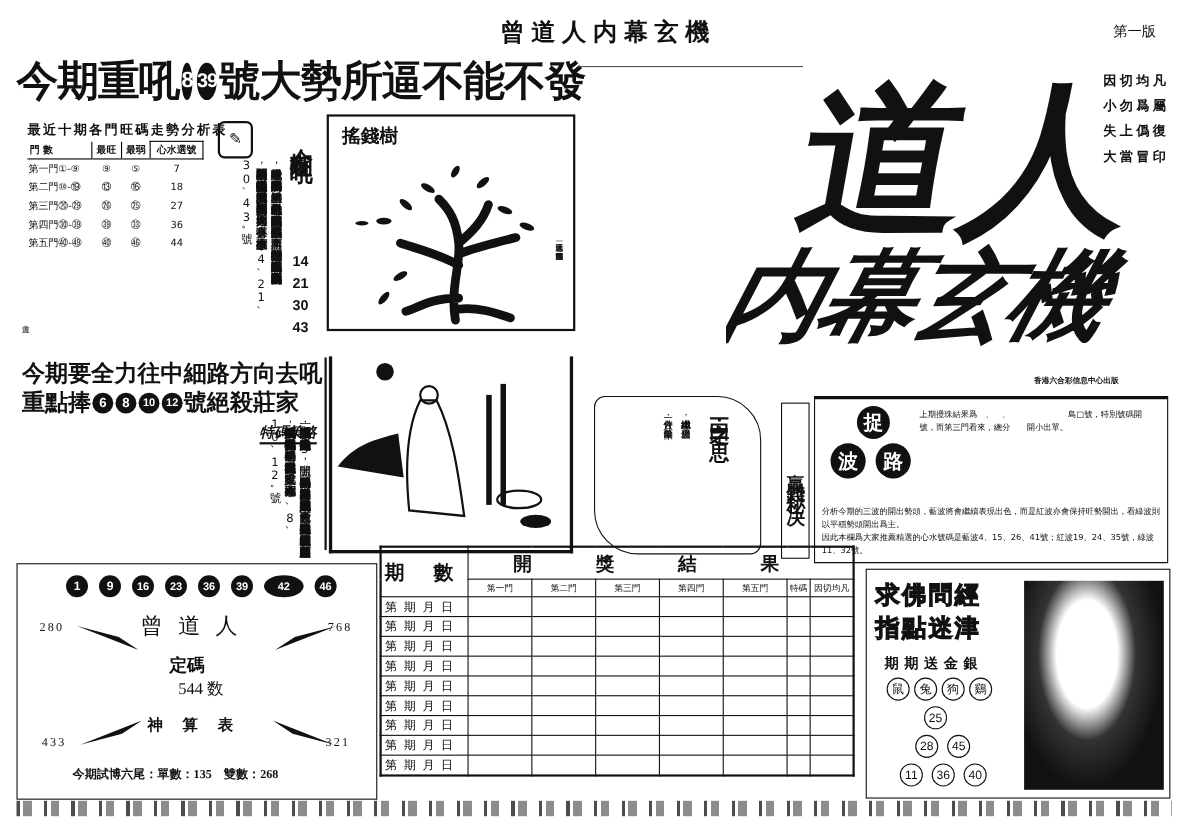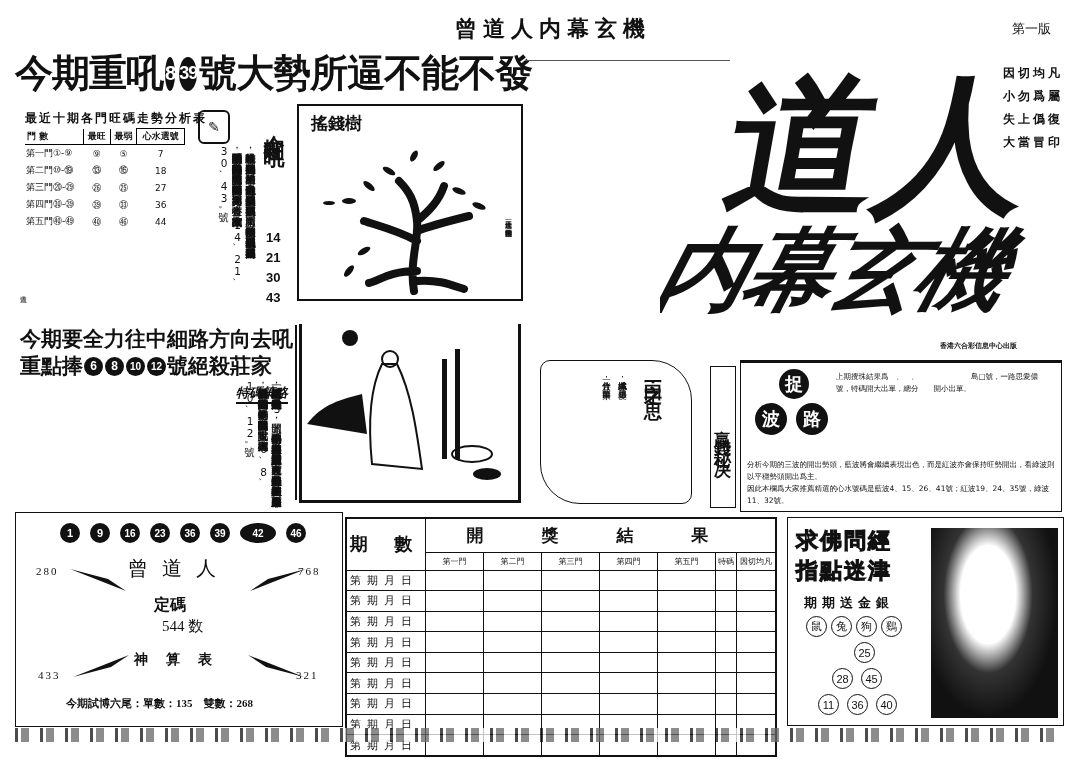--- a/index.html
+++ b/index.html
@@ -149,21 +149,21 @@
   <div class="abs vert" style="right:62px;top:14px;font-size:8.5px;height:120px;">纖纖波纖纖，一路思愛儂。</div>
   <div class="abs vert" style="right:78px;top:14px;font-size:8.5px;height:120px;">六合一竹伴，餘自千萬家。</div>
 </div>
 
 <div class="abs vert" style="left:710px;top:366px;width:24px;height:140px;border:1px solid #111;font-size:17px;font-weight:bold;letter-spacing:10px;text-align:center;">贏錢秘决</div>
 <div class="abs" style="left:740px;top:360px;width:320px;height:148px;border-top:3px solid #111;border-left:1px solid #111;border-right:1px solid #111;border-bottom:1px solid #111;">
   <span class="ball abs" style="left:38px;top:6px;width:30px;height:30px;font-size:18px;">捉</span>
   <span class="ball abs" style="left:14px;top:40px;width:32px;height:32px;font-size:18px;">波</span>
   <span class="ball abs" style="left:55px;top:40px;width:32px;height:32px;font-size:18px;">路</span>
   <div class="abs" style="left:95px;top:8px;width:220px;font-size:7.5px;line-height:12px;">
-    <div>上期攪珠結果爲　、　、　　　　　　　島□號，一路思愛儂　號，特碼開大出單，總分　　開小出單。</div>
+    <div>上期攪珠結果爲　、　、　　　　　　　島□號，特別號碼開　號，而第三門看來，總分　　開小出單。</div>
   </div>
   <div class="abs" style="left:6px;top:96px;width:308px;font-size:7.5px;line-height:12px;">
     <div>分析今期的三波的開出勢頭，藍波將會繼續表現出色，而是紅波亦會保持旺勢開出，看綠波則以平穩勢頭開出爲主。</div>
     <div>因此本欄爲大家推薦精選的心水號碼是藍波4、15、26、41號；紅波19、24、35號，綠波11、32號。</div>
   </div>
 </div>
 
 <div class="abs" style="left:15px;top:512px;width:326px;height:213px;border:1px solid #111;">
   <div class="abs" style="left:44px;top:10px;display:flex;gap:10px;">
     <span class="ball" style="width:20px;height:20px;font-size:11px;">1</span>
@@ -191,21 +191,21 @@
     </svg>
   <svg class="abs" style="left:230px;top:138px;" width="60" height="30">
       <path d="M58 26 L2 4 L20 16 Z" fill="#111"></path>
     </svg>
   <div class="abs serif" style="left:138px;top:82px;font-size:16px;font-weight:bold;">定碼</div>
   <div class="abs serif" style="left:146px;top:104px;font-size:15px;">544 数</div>
   <div class="abs" style="left:118px;top:138px;font-size:14px;font-weight:bold;letter-spacing:18px;font-family:'DejaVu Serif',serif;">神算表</div>
   <div class="abs serif" style="left:50px;top:183px;font-size:11px;font-weight:bold;">今期試博六尾：單數：135　雙數：268</div>
 </div>
 
-<table class="abs" style="left:345px;top:517px;width:432px;height:240px;border:2px solid #111;font-size:9px;">
+<table class="abs" style="left:345px;top:496px;width:432px;height:210px;border:2px solid #111;font-size:9px;">
   <tbody>
       <tr style="height:18px;">
     <th rowspan="2" style="width:76px;border:1px solid #111;font-size:18px;letter-spacing:10px;">期 數</th>
     <th colspan="7" style="font-size:17px;letter-spacing:26px;border-bottom:1px solid #111;">開 獎 結 果</th>
   </tr>
   <tr style="height:12px;">
     <th style="border:1px solid #111;font-weight:normal;font-size:8px;">第一門</th>
     <th style="border:1px solid #111;font-weight:normal;font-size:8px;">第二門</th>
     <th style="border:1px solid #111;font-weight:normal;font-size:8px;">第三門</th>
     <th style="border:1px solid #111;font-weight:normal;font-size:8px;">第四門</th>
@@ -311,21 +311,21 @@
 <div class="abs" style="left:787px;top:517px;width:275px;height:207px;border:1px solid #111;">
   <div class="abs" style="left:8px;top:8px;font-size:22px;letter-spacing:2px;color:#fff;-webkit-text-stroke:1px #111;font-weight:bold;">求佛問經</div>
   <div class="abs" style="left:8px;top:38px;font-size:22px;letter-spacing:2px;color:#fff;-webkit-text-stroke:1px #111;font-weight:bold;">指點迷津</div>
   <div class="abs" style="left:16px;top:76px;font-size:13px;letter-spacing:5px;font-weight:bold;font-family:'DejaVu Serif',serif;">期期送金銀</div>
   <div class="abs" style="left:18px;top:98px;display:flex;gap:4px;">
     <span class="oball" style="width:19px;height:19px;font-size:11px;">鼠</span>
     <span class="oball" style="width:19px;height:19px;font-size:11px;">兔</span>
     <span class="oball" style="width:19px;height:19px;font-size:11px;">狗</span>
     <span class="oball" style="width:19px;height:19px;font-size:11px;">鷄</span>
   </div>
-  <div class="abs" style="left:66px;top:124px;display:flex;gap:8px;">
+  <div class="abs" style="left:52px;top:124px;display:flex;gap:8px;">
     <span class="oball" style="width:19px;height:19px;font-size:11px;">25</span>
   </div>
   <div class="abs" style="left:44px;top:150px;display:flex;gap:8px;">
     <span class="oball" style="width:19px;height:19px;font-size:11px;">28</span>
     <span class="oball" style="width:19px;height:19px;font-size:11px;">45</span>
   </div>
   <div class="abs" style="left:30px;top:176px;display:flex;gap:8px;">
     <span class="oball" style="width:19px;height:19px;font-size:11px;">11</span>
     <span class="oball" style="width:19px;height:19px;font-size:11px;">36</span>
     <span class="oball" style="width:19px;height:19px;font-size:11px;">40</span>

